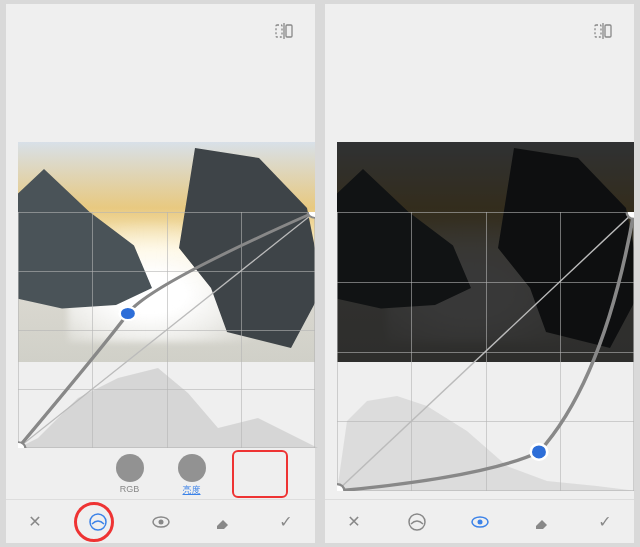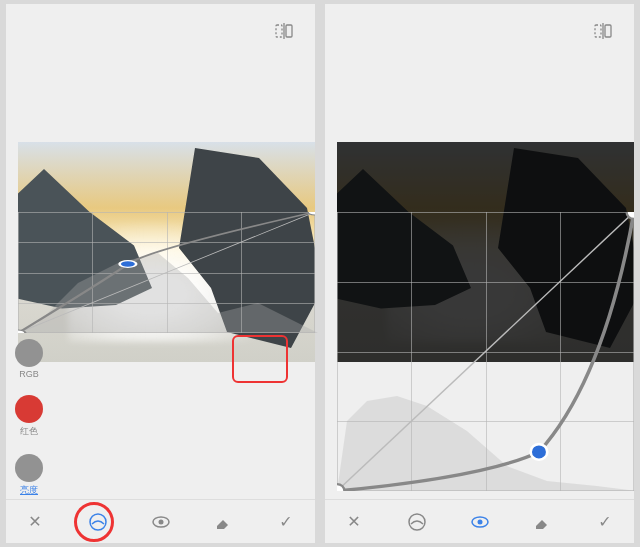--- a/index.html
+++ b/index.html
@@ -88,21 +88,20 @@
     position: absolute;
     left: 12px; right: 0; bottom: 0; height: 100px;
     opacity: 0.35;
   }
   .swatches {
     display: flex;
     justify-content: center;
     gap: 16px;
     padding: 6px 0 2px;
     position: relative;
-    flex-direction: column;
   }
   .swatch {
     display: flex; flex-direction: column; align-items: center; gap: 2px;
     width: 46px;
   }
   .swatch .dot {
     width: 28px; height: 28px; border-radius: 50%;
   }
   .swatch .lbl {
     font-size: 9px; color: #888;
@@ -182,24 +181,20 @@
       <circle cx="37" cy="43" r="2.8" fill="#2d6ed8" stroke="#fff" stroke-width="0.9"></circle>
       <circle cx="100" cy="0" r="2.5" fill="#fff" stroke="#888" stroke-width="0.8"></circle>
     </svg>
   </div>
 
   <div class="swatches">
     <div class="swatch">
       <div class="dot" style="background:#929292"></div>
       <div class="lbl">RGB</div>
     </div>
-    <div class="swatch">
-      <div class="dot" style="background:#d83a34"></div>
-      <div class="lbl">红色</div>
-    </div>
     <div class="swatch active">
       <div class="dot" style="background:#929292"></div>
       <div class="lbl">亮度</div>
     </div>
     <div class="red-box" style="left:226px;top:2px;width:56px;height:48px"></div>
   </div>
 
   <div class="bottombar" style="position:relative">
     <span class="bicon">✕</span>
     <span class="bicon active">

